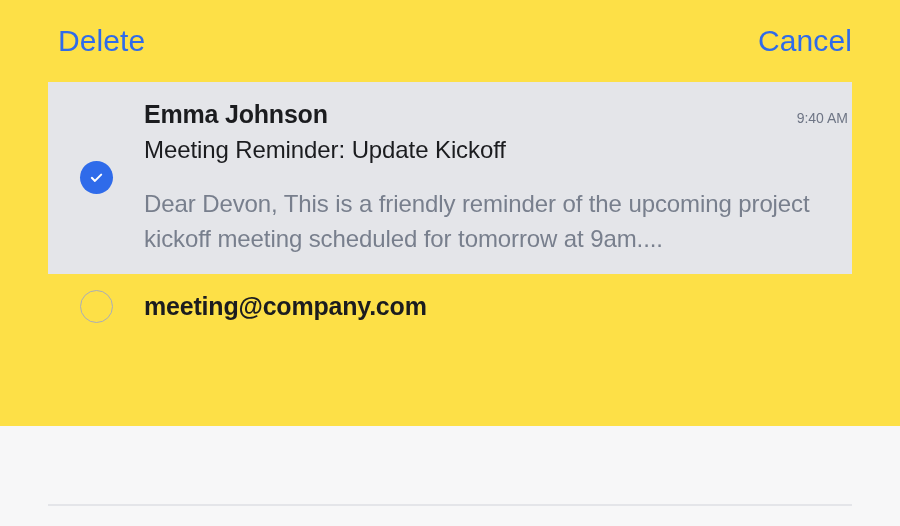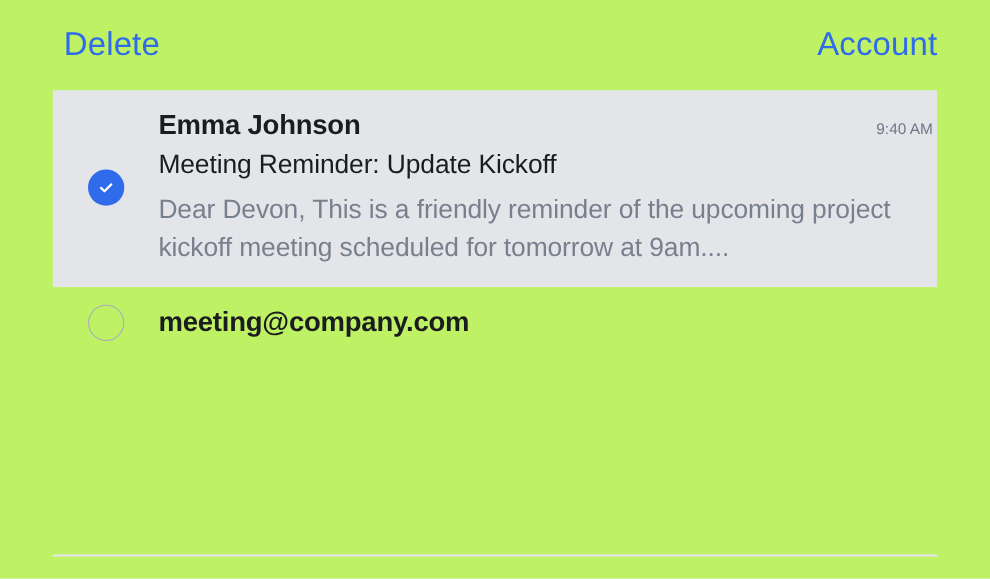--- a/index.html
+++ b/index.html
@@ -12,22 +12,22 @@
 
   body {
     background: #f7f7f8;
     font-family: "Liberation Sans", sans-serif;
     -webkit-font-smoothing: antialiased;
   }
 
   .screen {
     position: relative;
     width: 900px;
-    height: 526px;
-    background: #bef264;
+    height: 426px;
+    background: #fde047;
   }
 
   
   .toolbar {
     position: absolute;
     top: 0;
     left: 0;
     width: 900px;
     height: 82px;
     display: flex;
@@ -146,42 +146,42 @@
     white-space: nowrap;
     overflow: hidden;
   }
 
   .preview {
     font-size: 24px;
     font-weight: 400;
     color: #787f8d;
     line-height: 1.46;
     letter-spacing: -0.1px;
-    margin-top: 6px;
+    margin-top: 19px;
     max-width: 680px;
   }
 
   
   .divider {
     position: absolute;
     left: 48px;
     top: 504px;
     width: 804px;
     height: 2px;
     background: #e4e5e9;
   }
 </style>
 </head>
 <body>
 
 <div class="screen">
 
   <div class="toolbar">
     <button class="toolbar-action">Delete</button>
-    <button class="toolbar-action">Account</button>
+    <button class="toolbar-action">Cancel</button>
   </div>
 
   <div class="list">
 
     <div class="row selected">
       <div class="check-col">
         <span class="check checked">
           <svg class="tick" viewBox="0 0 20 20" aria-hidden="true">
             <path d="M4.5 10.4 L8.2 14 L15.5 6.6" fill="none" stroke="#ffffff" stroke-width="2.4" stroke-linecap="round" stroke-linejoin="round"></path>
           </svg>

